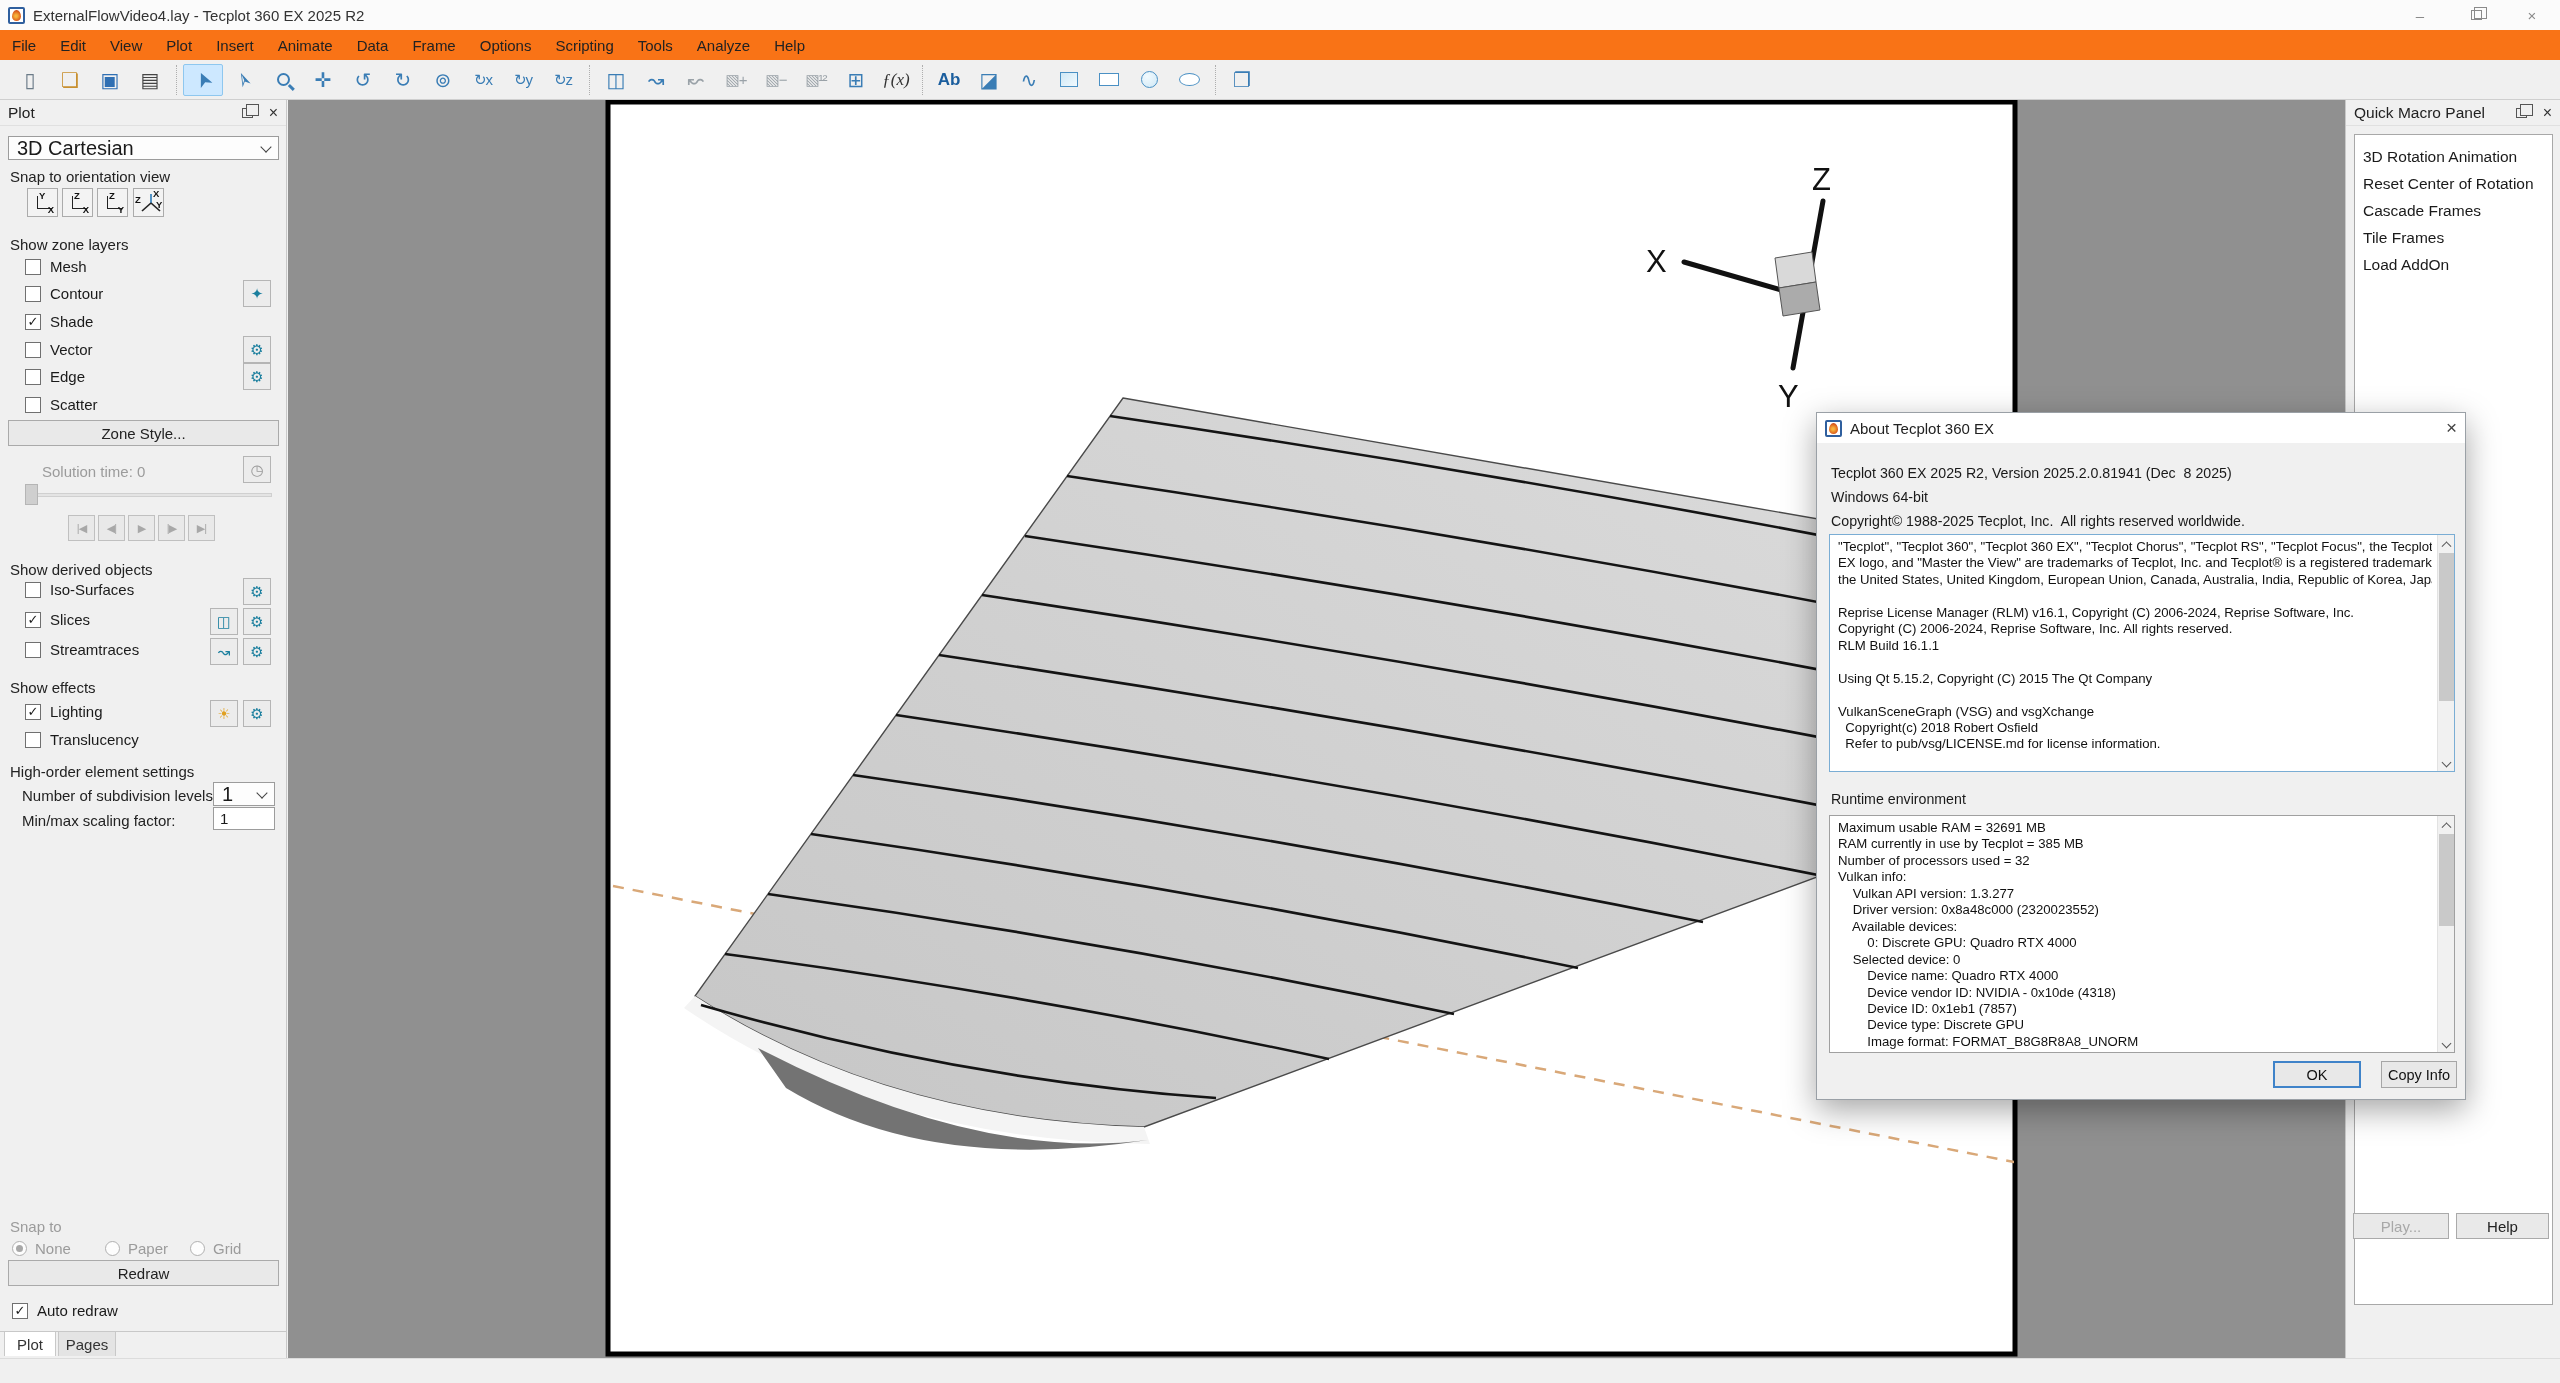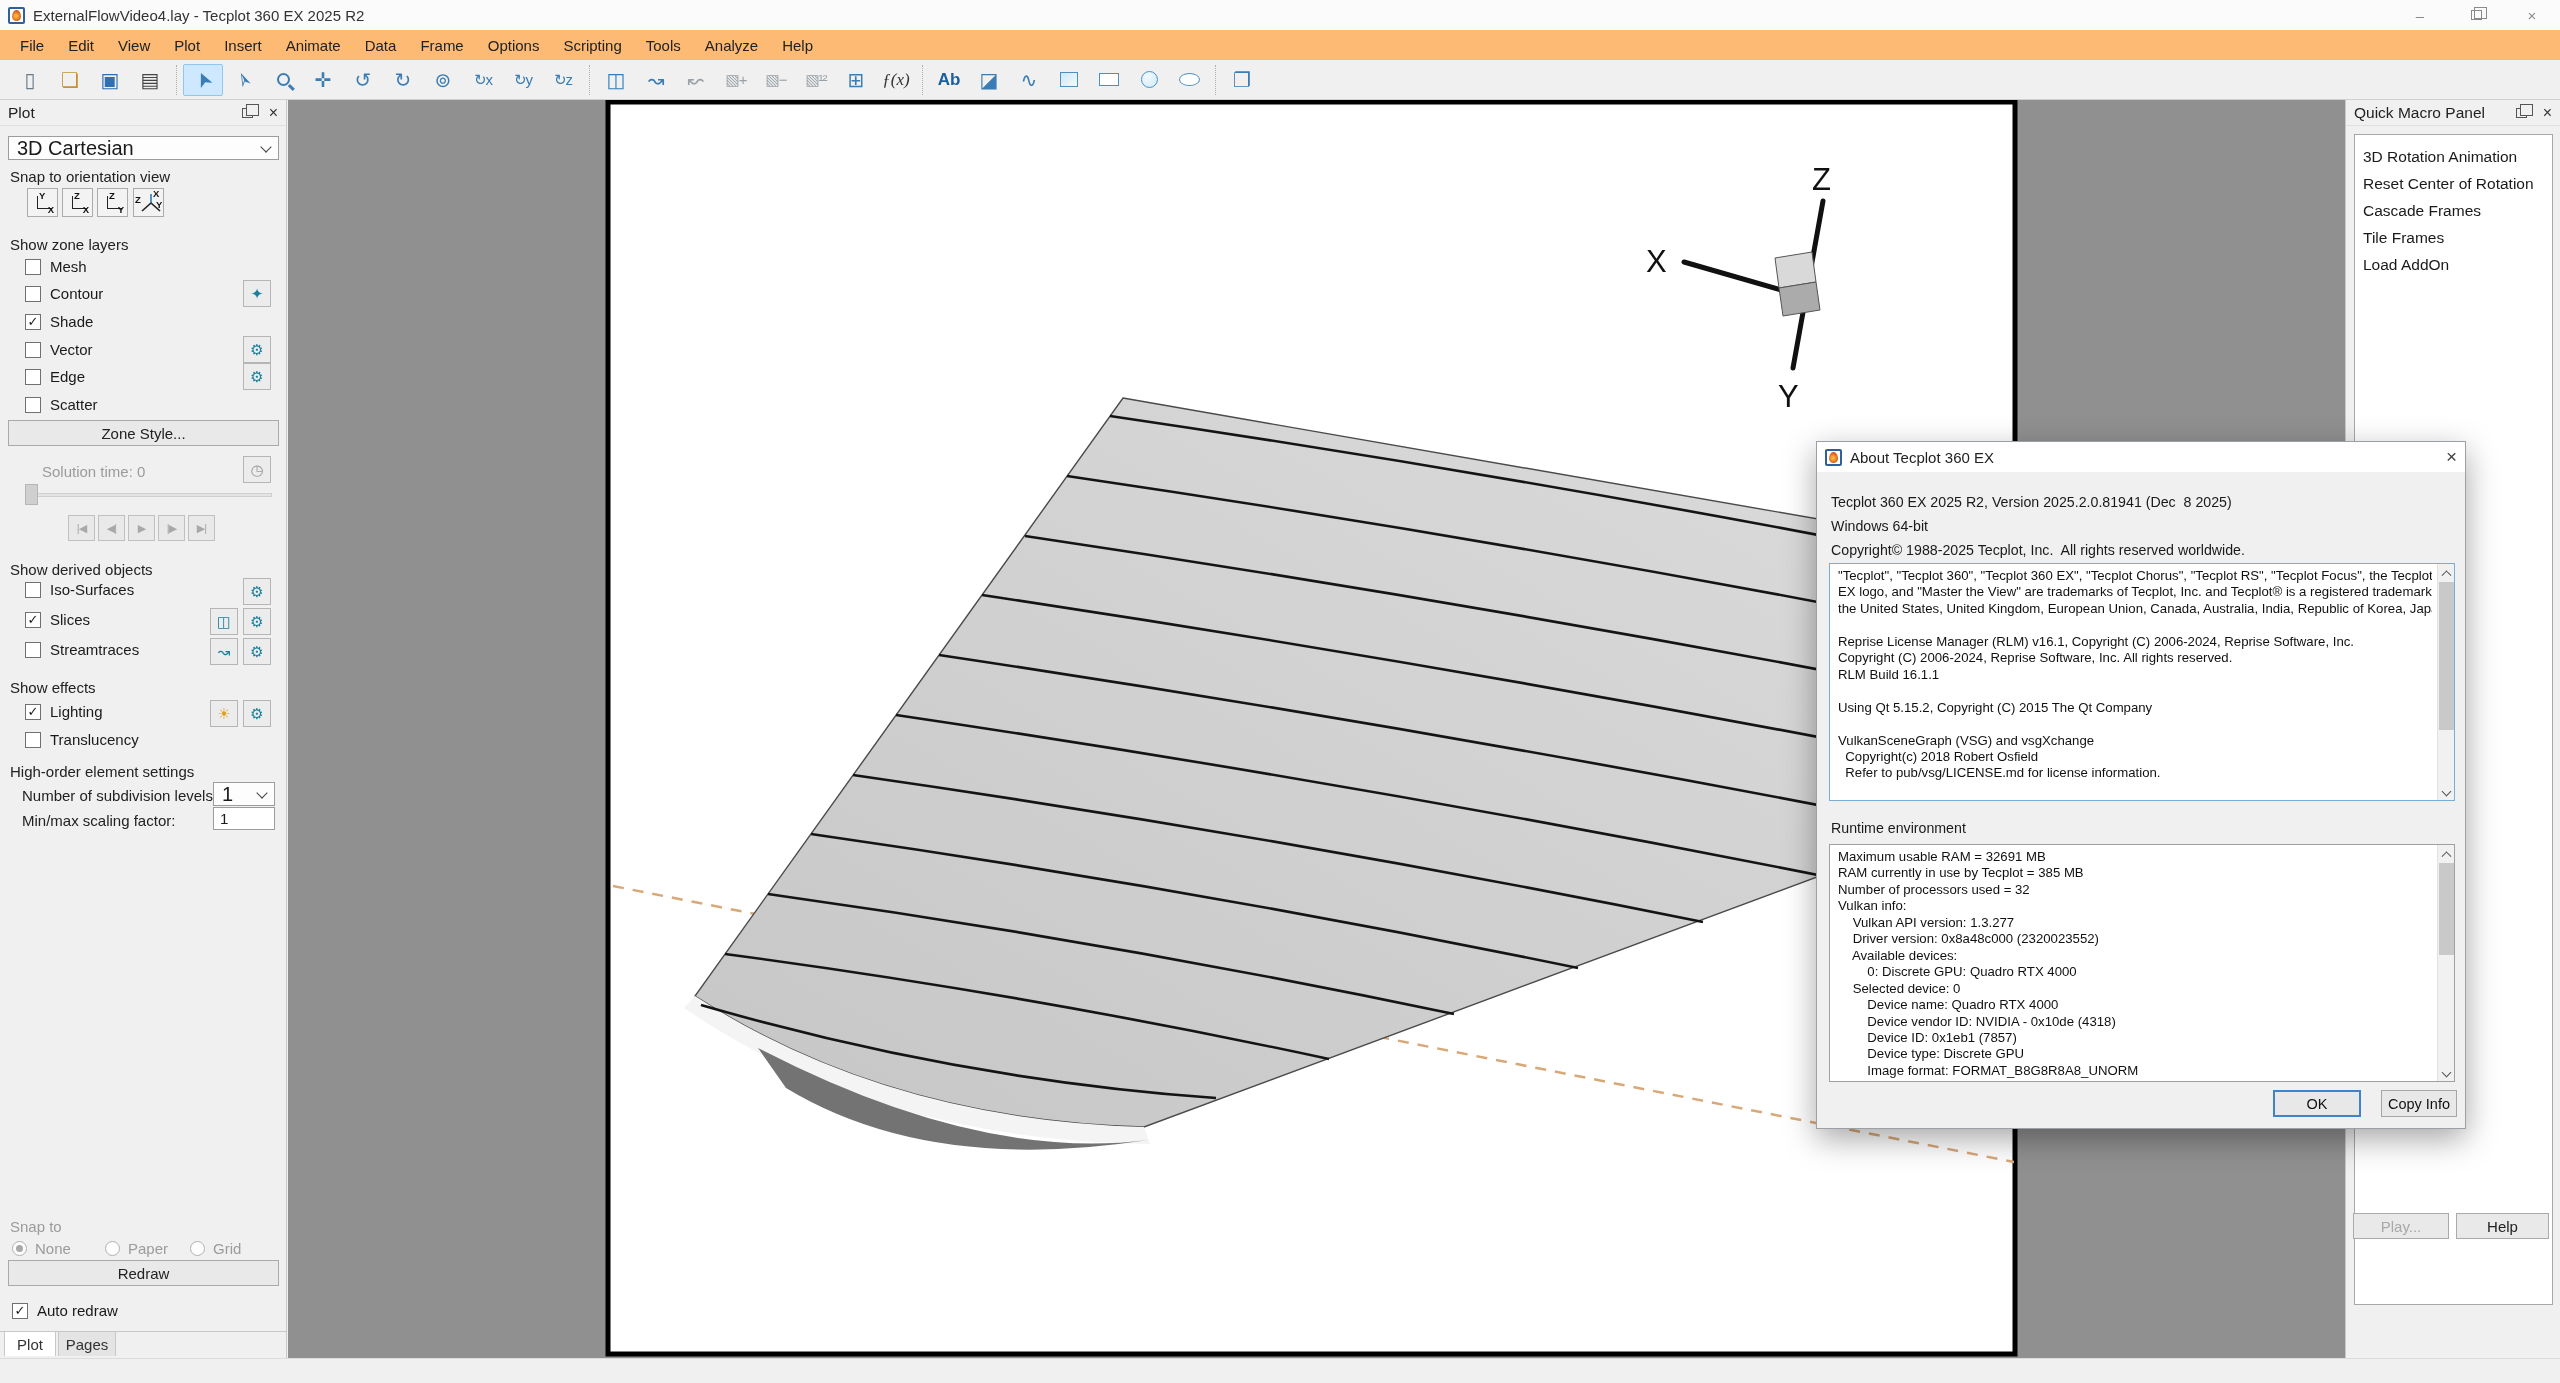--- a/index.html
+++ b/index.html
@@ -17,21 +17,21 @@
     background:radial-gradient(circle at 45% 55%, #f6b23c 15%, #e06a20 55%, #b41f10 95%); }
   #titlebar .title { margin-left:8px; font-size:15px; color:#333; }
   .wctrls { position:absolute; right:0; top:0; height:30px; display:flex; }
   .wctrl { width:56px; height:30px; display:flex; align-items:center; justify-content:center;
     color:#8a8a8a; font-size:15px; }
   .restore-box { width:11px; height:10px; border:1px solid #8a8a8a; position:relative; }
   .restore-box::before { content:""; position:absolute; left:2px; top:-4px; width:11px; height:10px;
     border:1px solid #8a8a8a; }
 
   #menubar { position:absolute; left:0; top:30px; width:2560px; height:30px;
-    background:#fdba74; display:flex; align-items:center; padding-left:8px; }
+    background:#f97316; display:flex; align-items:center; padding-left:0; }
   .menuitem { padding:4px 12px; font-size:15px; color:#222; }
 
   #toolbar { position:absolute; left:0; top:60px; width:2560px; height:40px;
     background:#f0f0f0; border-bottom:1px solid #cfcfcf; display:flex; align-items:center;
     padding-left:10px; }
   .tsep { width:1px; height:30px; border-left:1px dotted #aeaeae; margin:0 6px; }
   .tbtn { width:40px; height:32px; display:flex; align-items:center; justify-content:center;
     font-size:20px; color:#3a7db5; border:1px solid transparent; border-radius:2px;
     position:relative; flex:0 0 auto; }
   .tbtn.sel { background:#cde8ff; border-color:#8ec7ef; }
@@ -106,21 +106,21 @@
     background:#f0f0f0; border-left:1px solid #c8c8c8; }
   .macrolist { position:absolute; left:8px; top:34px; width:199px; height:1171px;
     background:#fff; border:1px solid #a8a8a8; padding-top:8px; }
   .macroitem { padding:2px 8px; font-size:15.5px; line-height:23px; color:#1a1a1a; }
 
   
   #statusbar { position:absolute; left:0; top:1358px; width:2560px; height:25px;
     background:#f0f0f0; border-top:1px solid #dcdcdc; }
 
   
-  #dialog { position:absolute; left:1816px; top:441px; width:650px; height:688px;
+  #dialog { position:absolute; left:1816px; top:412px; width:650px; height:688px;
     background:#f0f0f0; border:1px solid #9aa0a6; box-shadow:0 10px 30px rgba(0,0,0,.35); z-index:50; }
   #dlg-title { position:absolute; left:0; top:0; width:100%; height:30px; background:#fff;
     display:flex; align-items:center; padding:0 8px; }
   #dlg-title .dtt { margin-left:8px; font-size:15px; color:#222; flex:1; }
   .dlgline { position:absolute; left:14px; font-size:14.2px; color:#1a1a1a; white-space:pre; }
   .textbox { position:absolute; left:12px; width:626px; height:238px; background:#fff;
     overflow:hidden; }
   .tb-blue { border:1.5px solid #7aadd4; }
   .tb-gray { border:1px solid #a0a0a0; }
   .tbtext { position:absolute; left:8px; top:4px; right:22px; bottom:0;

